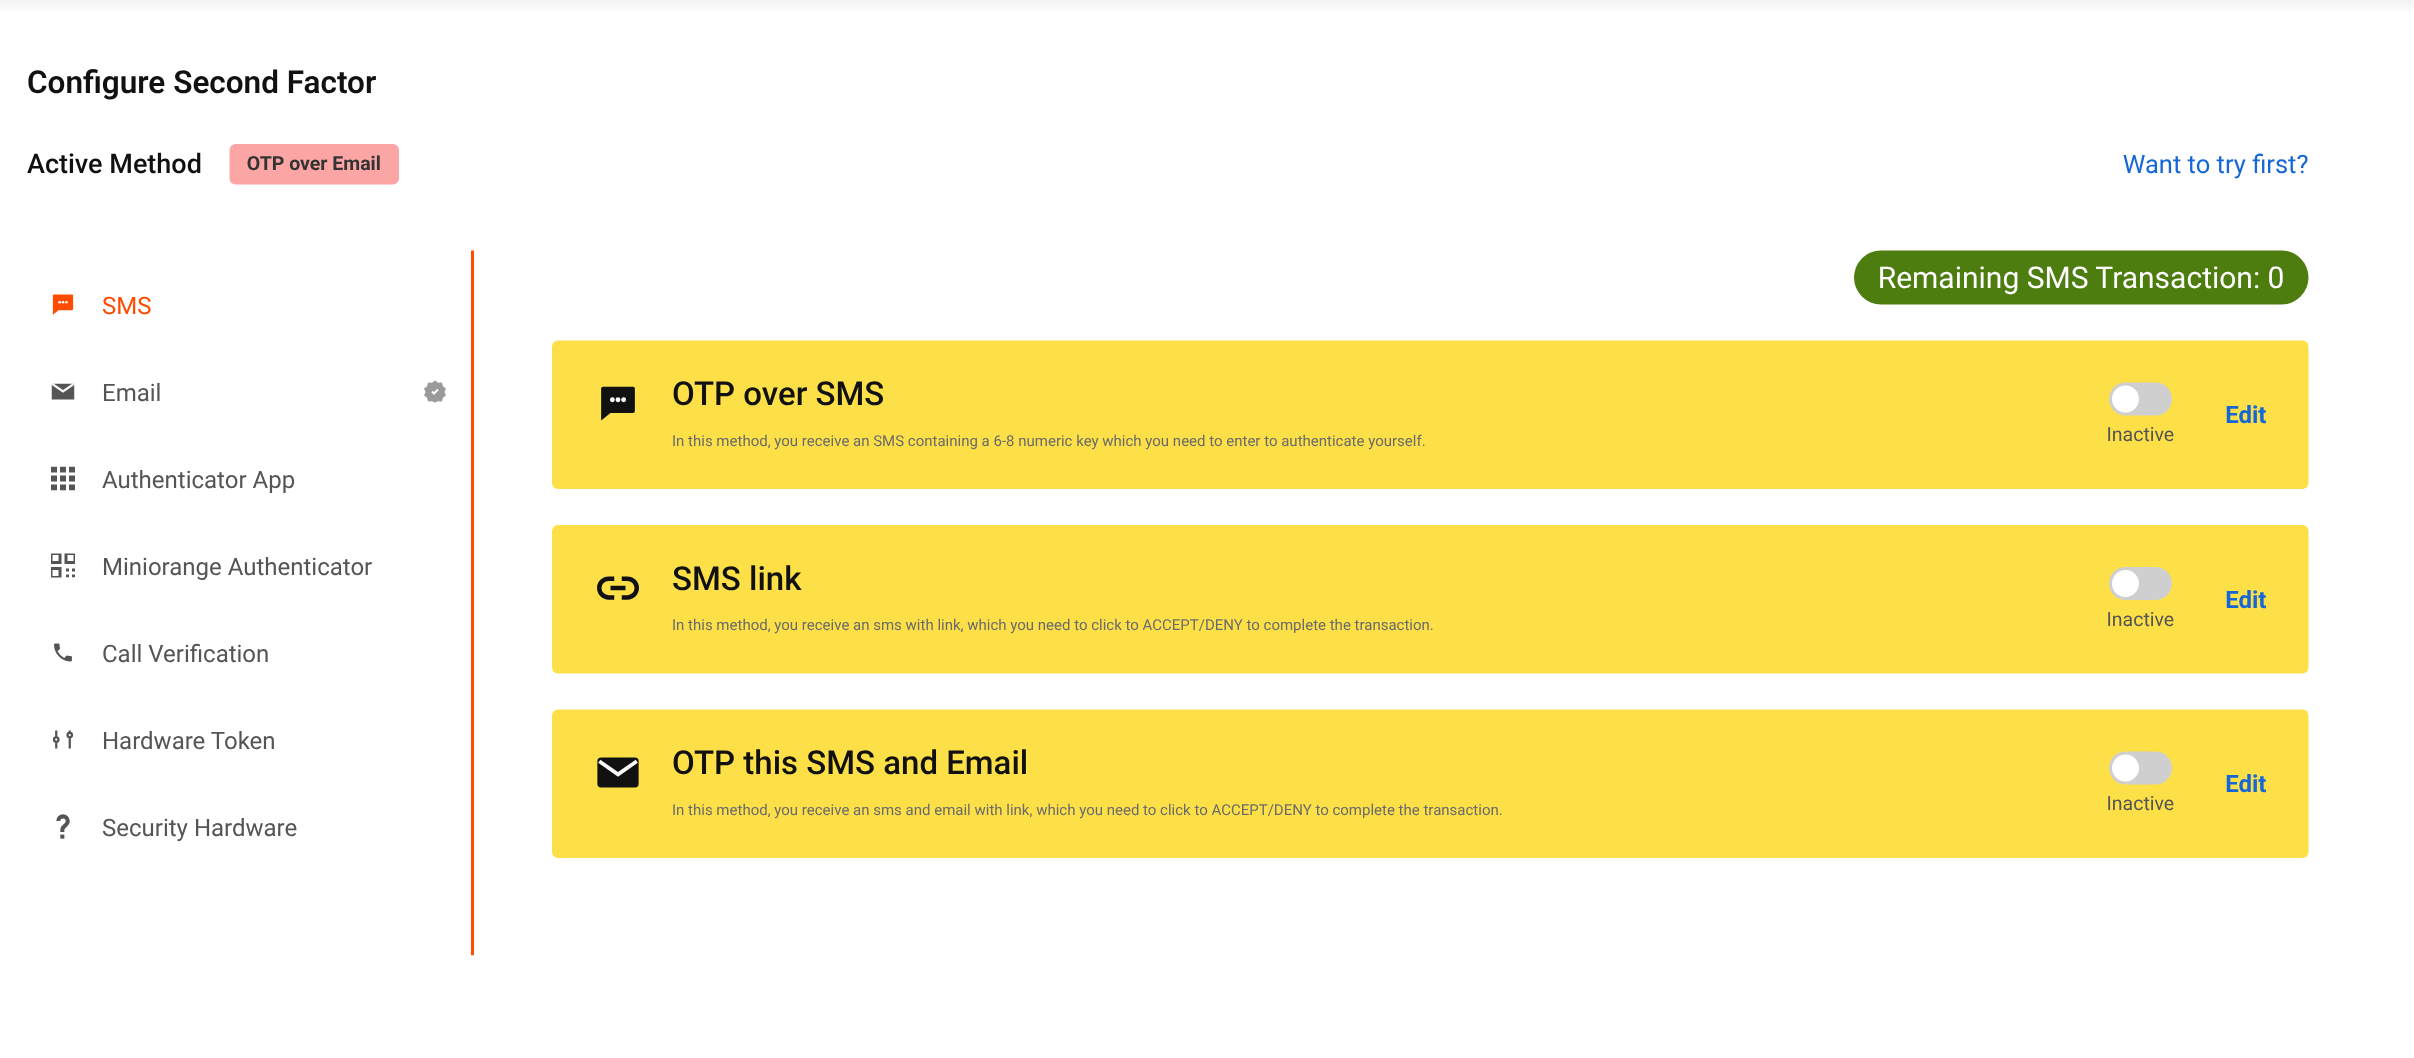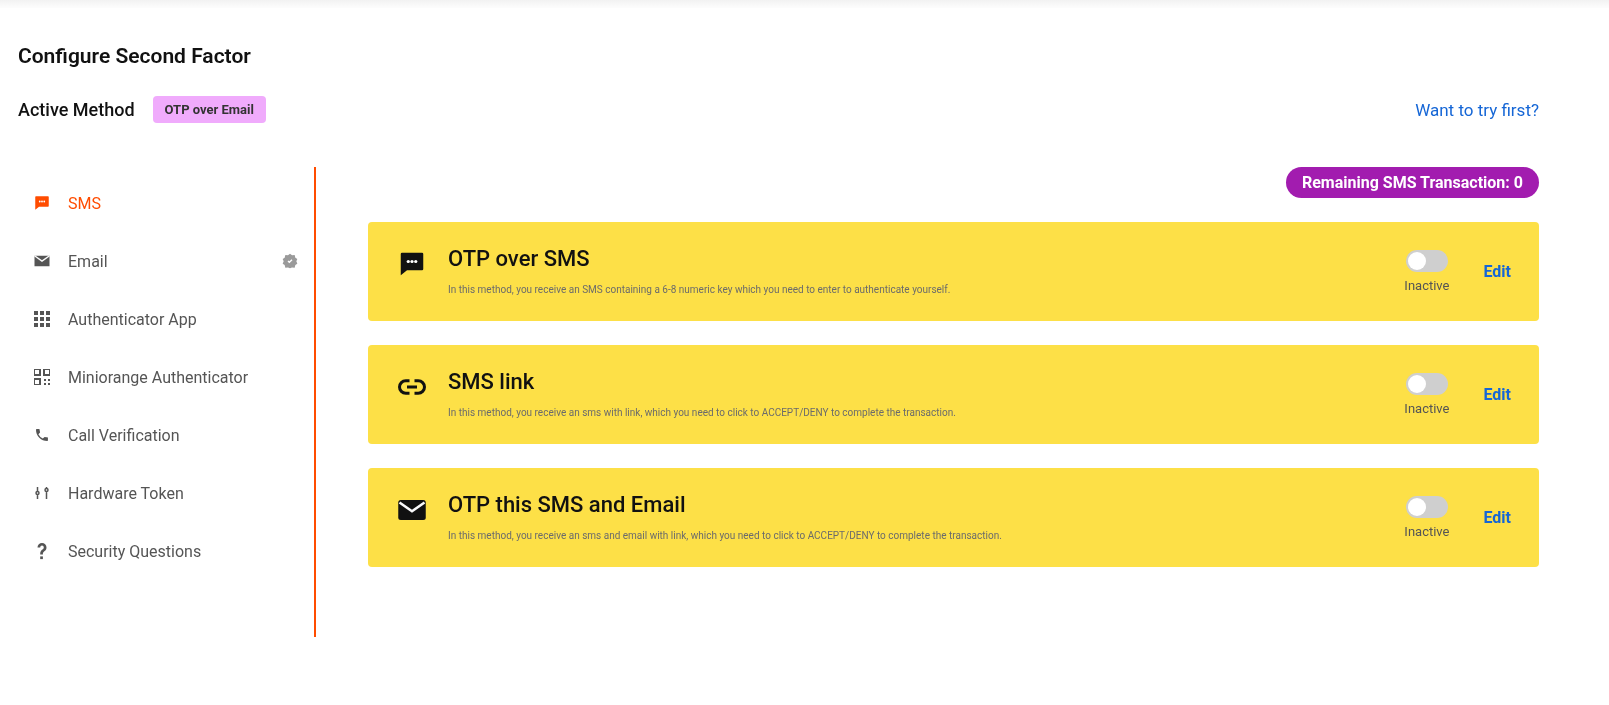--- a/index.html
+++ b/index.html
@@ -29,21 +29,21 @@
 }
 .active-method-label {
   font-size: 18px;
   font-weight: 500;
   color: #111;
 }
 .active-method-badge {
   font-size: 13px;
   font-weight: 700;
   color: #333;
-  background: #f0abfc;
+  background: #fca5a5;
   border-radius: 4px;
   padding: 6px 12px;
 }
 .enable-box {
   border: 3px solid #d21919;
   display: flex;
   align-items: center;
   padding: 20px 30px 20px 24px;
   margin-left: 22px;
 }
@@ -111,26 +111,26 @@
   margin-left: auto;
   color: #888;
 }
 .main {
   flex: 1;
   padding-left: 52px;
   padding-right: 52px;
 }
 .remaining-pill {
   float: right;
-  background: #a21caf;
+  background: #4d7c0f;
   color: #fff;
   border-radius: 18px;
   padding: 6px 16px;
-  font-size: 16px;
-  font-weight: 700;
+  font-size: 20px;
+  font-weight: 400;
 }
 .clear { clear: both; }
 .card {
   background: #fde047;
   border-radius: 4px;
   padding: 24px 28px;
   margin-top: 24px;
   display: flex;
   align-items: center;
 }
@@ -289,21 +289,21 @@
         <span>Hardware Token</span>
       </div>
 
       <div class="side-item">
         <span class="side-icon">
           <svg width="14" height="18" viewBox="0 0 14 20" fill="#555">
               <path d="M5 14h3v-1c0-1.5 1-2 2-3s2-2 2-4a5 5 0 0 0-10 0h3a2 2 0 0 1 4 0c0 1-.7 1.6-1.6 2.4C6 9.7 5 10.7 5 13z"></path>
               <rect x="5" y="16" width="3" height="3"></rect>
             </svg>
         </span>
-        <span>Security Questions</span>
+        <span>Security Hardware</span>
       </div>
     </div>
 
     <div class="main">
       <div class="remaining-pill">Remaining SMS Transaction: 0</div>
       <div class="clear"></div>
 
       <div class="card">
         <div class="card-icon">
           <svg width="30" height="30" viewBox="0 0 24 24" fill="#111">

